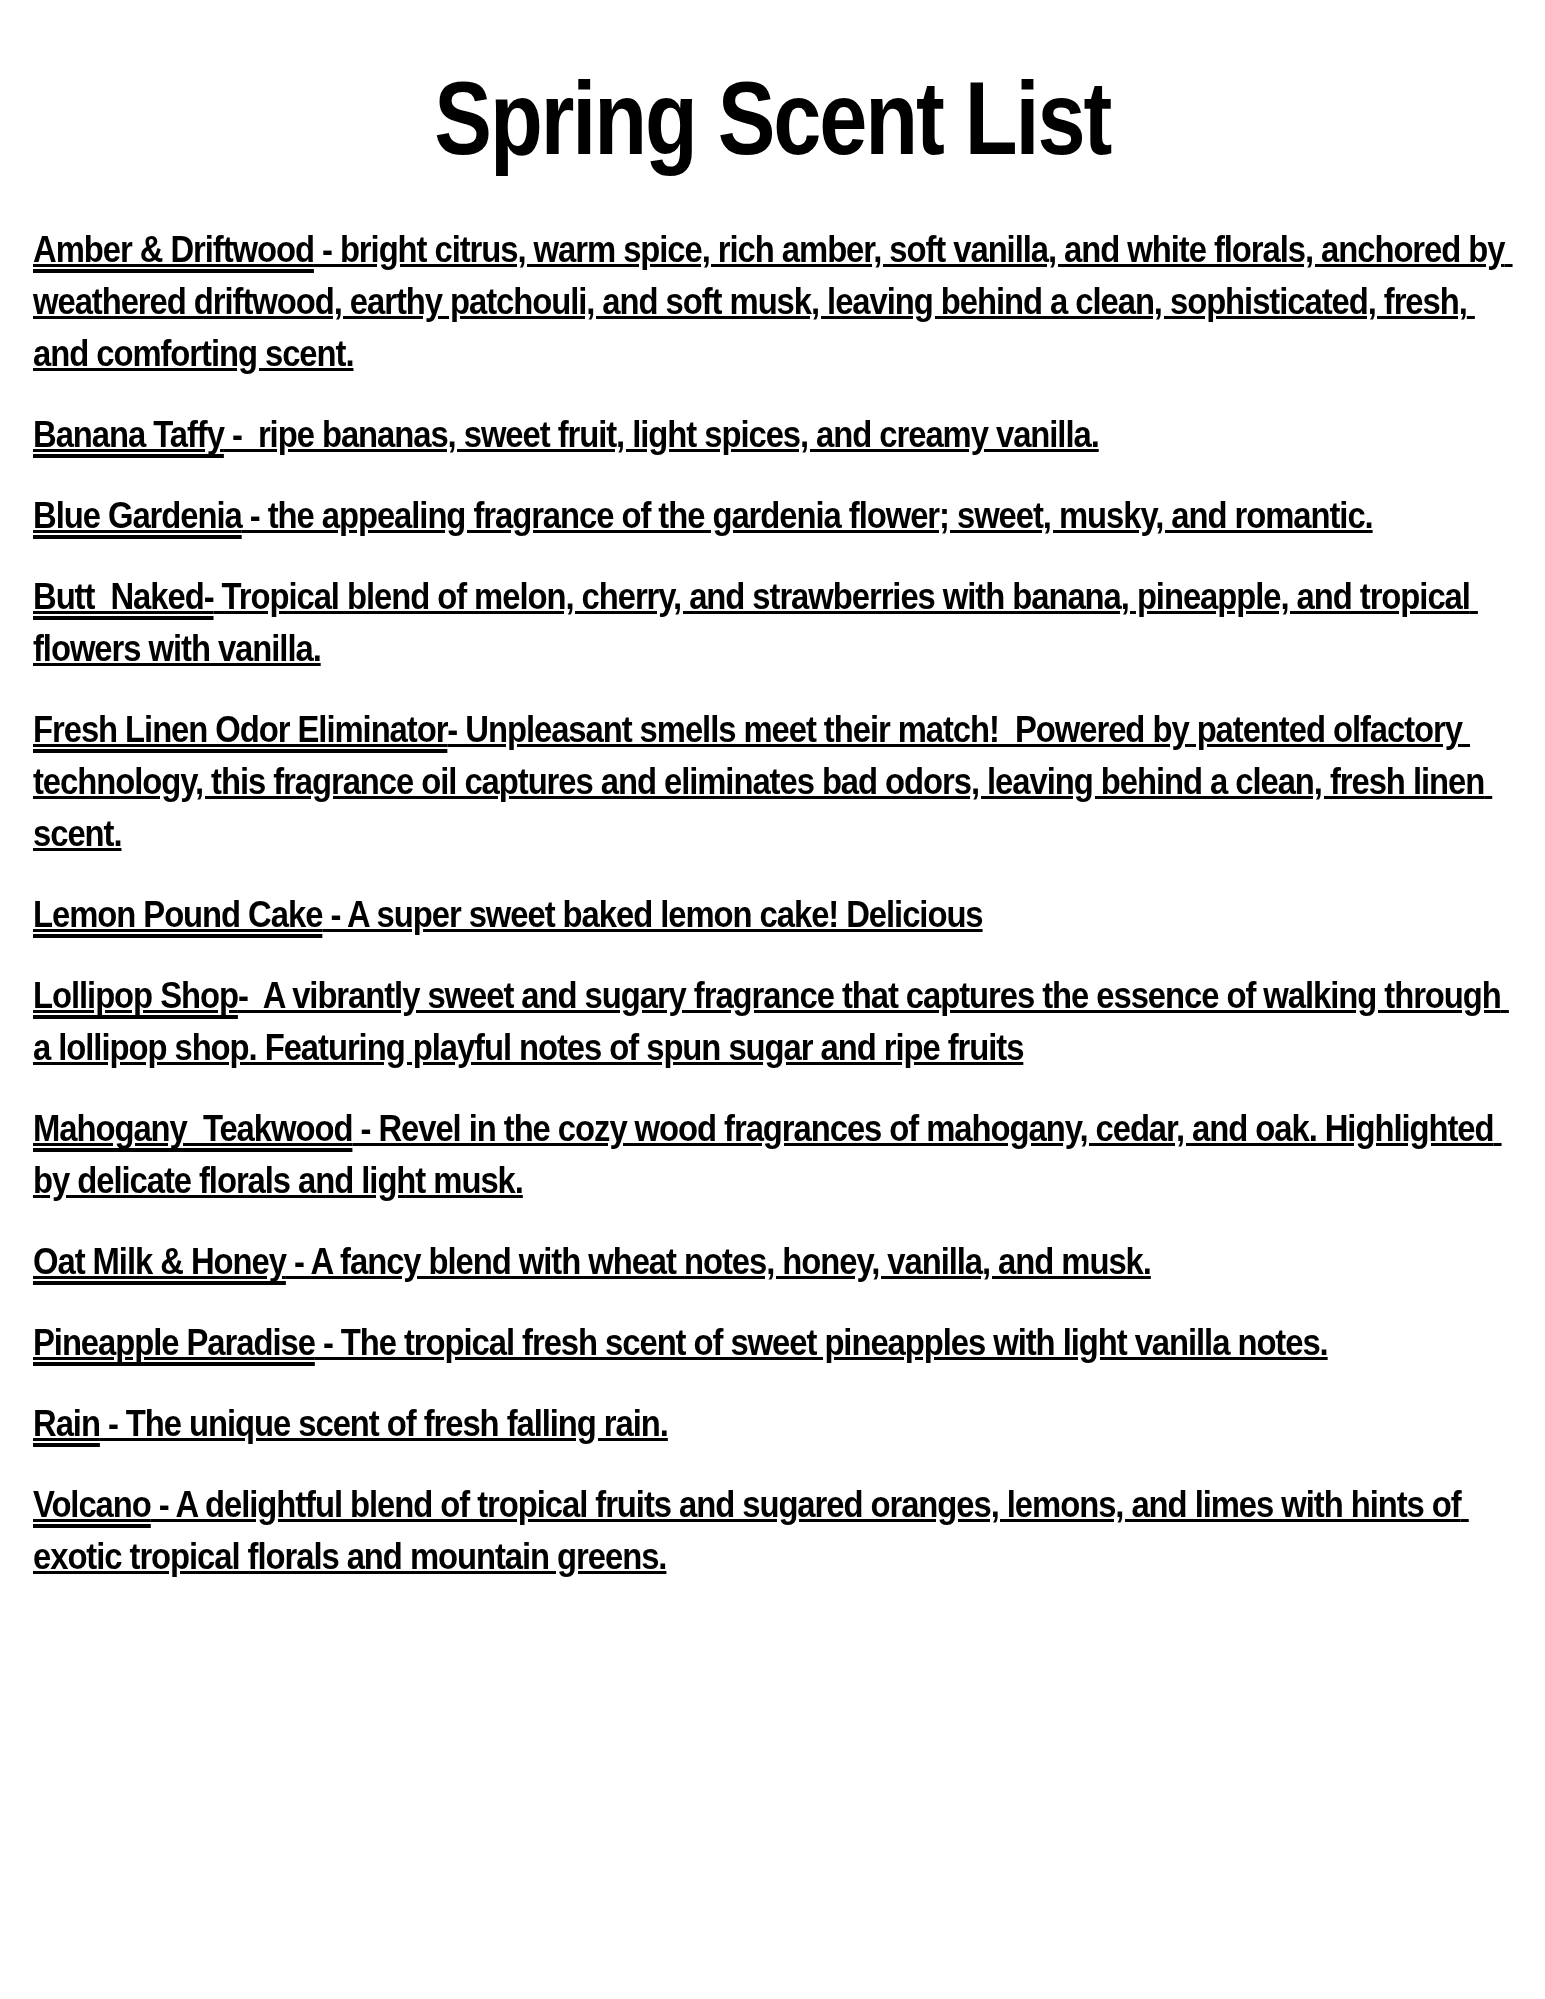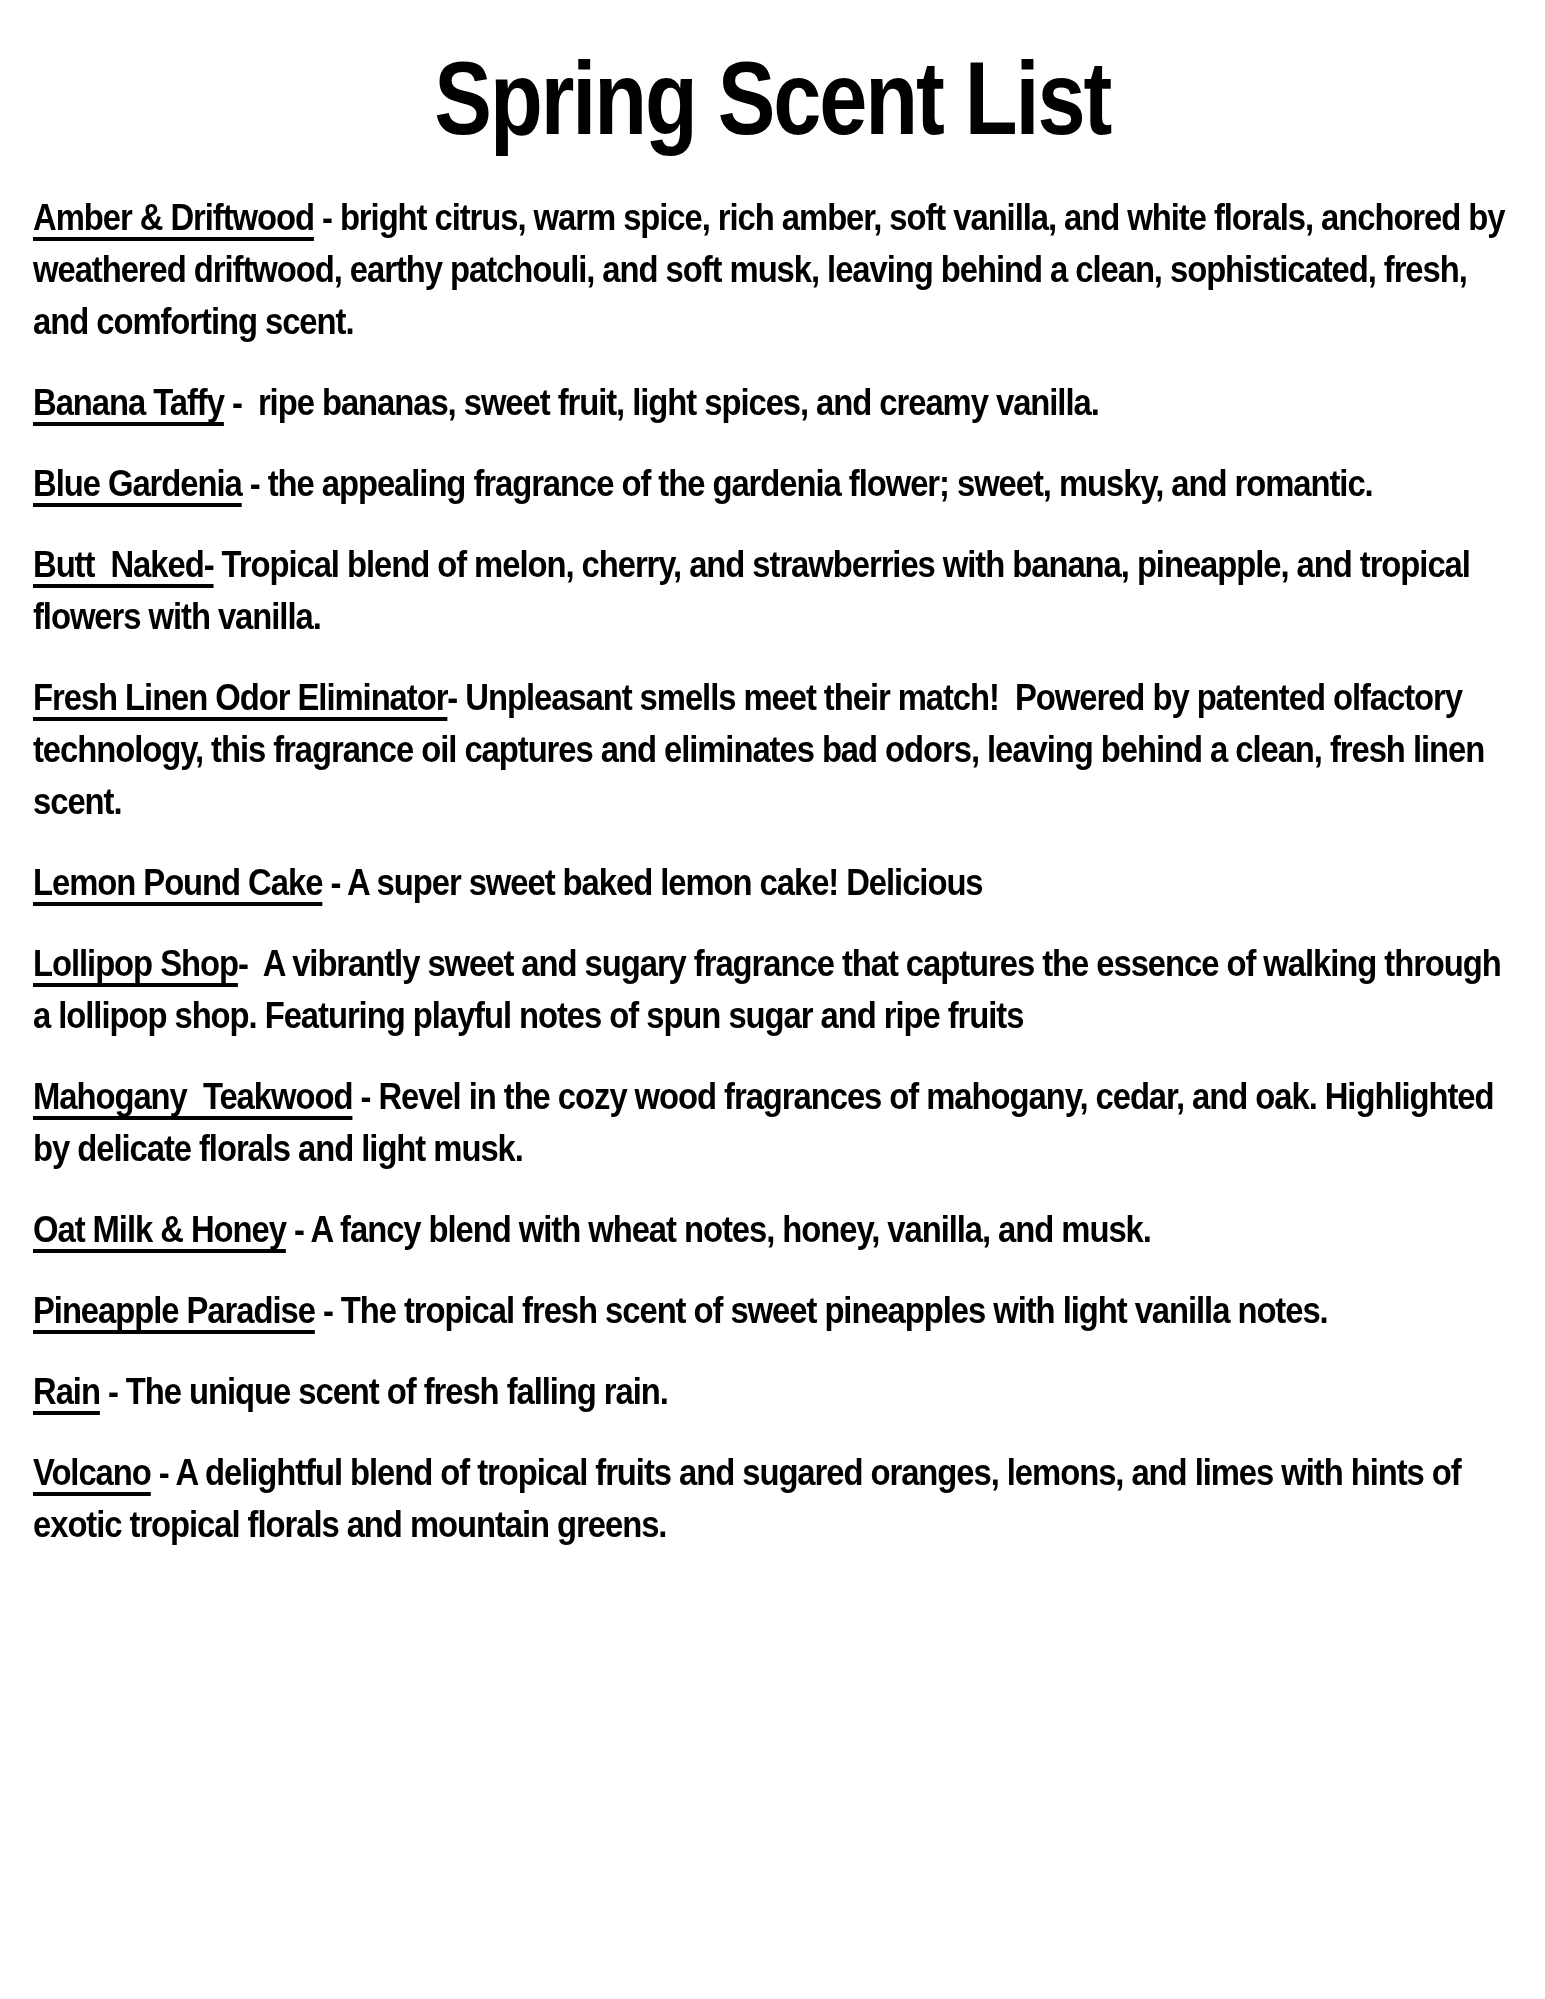--- a/index.html
+++ b/index.html
@@ -12,38 +12,39 @@
     overflow: hidden;
   }
   .page {
     width: 1545px;
     height: 1999px;
     background: #ffffff;
     position: relative;
   }
   .title-wrap {
     text-align: center;
-    padding-top: 40px;
+    padding-top: 60px;
   }
   .page-title {
     display: inline-block;
     font-size: 103px;
     font-weight: bold;
     letter-spacing: -2.5px;
     line-height: 1.15;
     white-space: nowrap;
     transform: scaleX(0.84);
     transform-origin: center top;
     color: #000000;
   }
   .entries {
-    margin-top: 34px;
+    margin-top: 46px;
     margin-left: 33px;
     width: 1480px;
     overflow: visible;
+    text-decoration: underline;
   }
   .condense {
     width: 1660px;
     transform: scaleX(0.887);
     transform-origin: 0 0;
   }
   .entry {
     font-size: 37px;
     font-weight: bold;
     letter-spacing: -1.2px;

